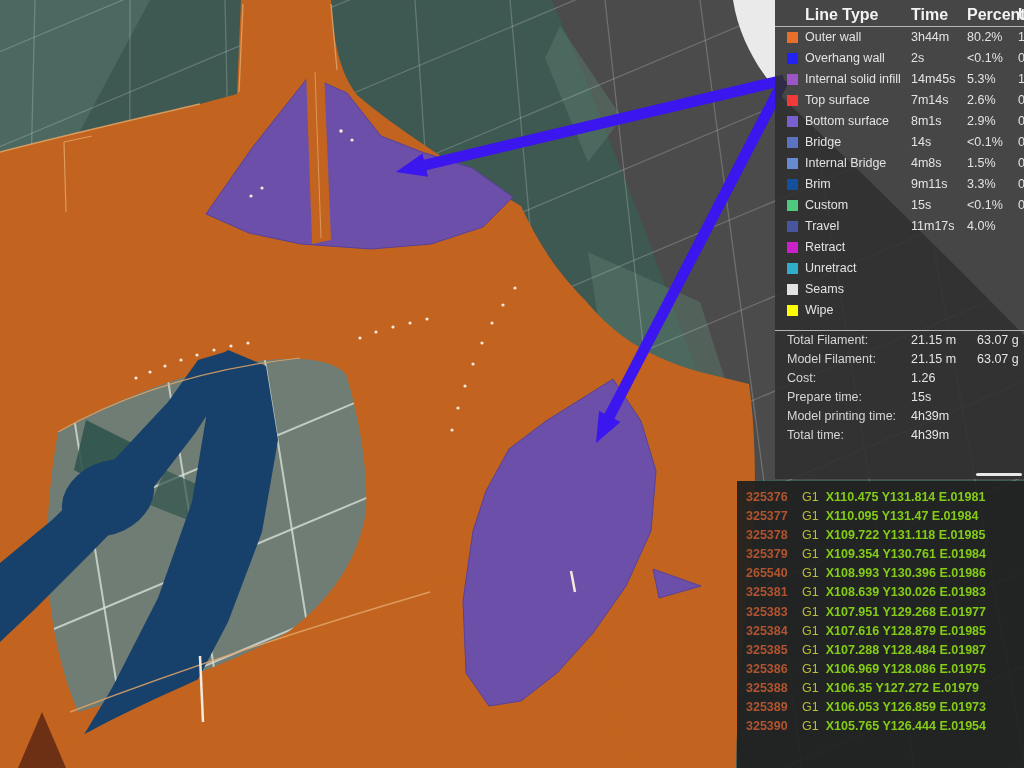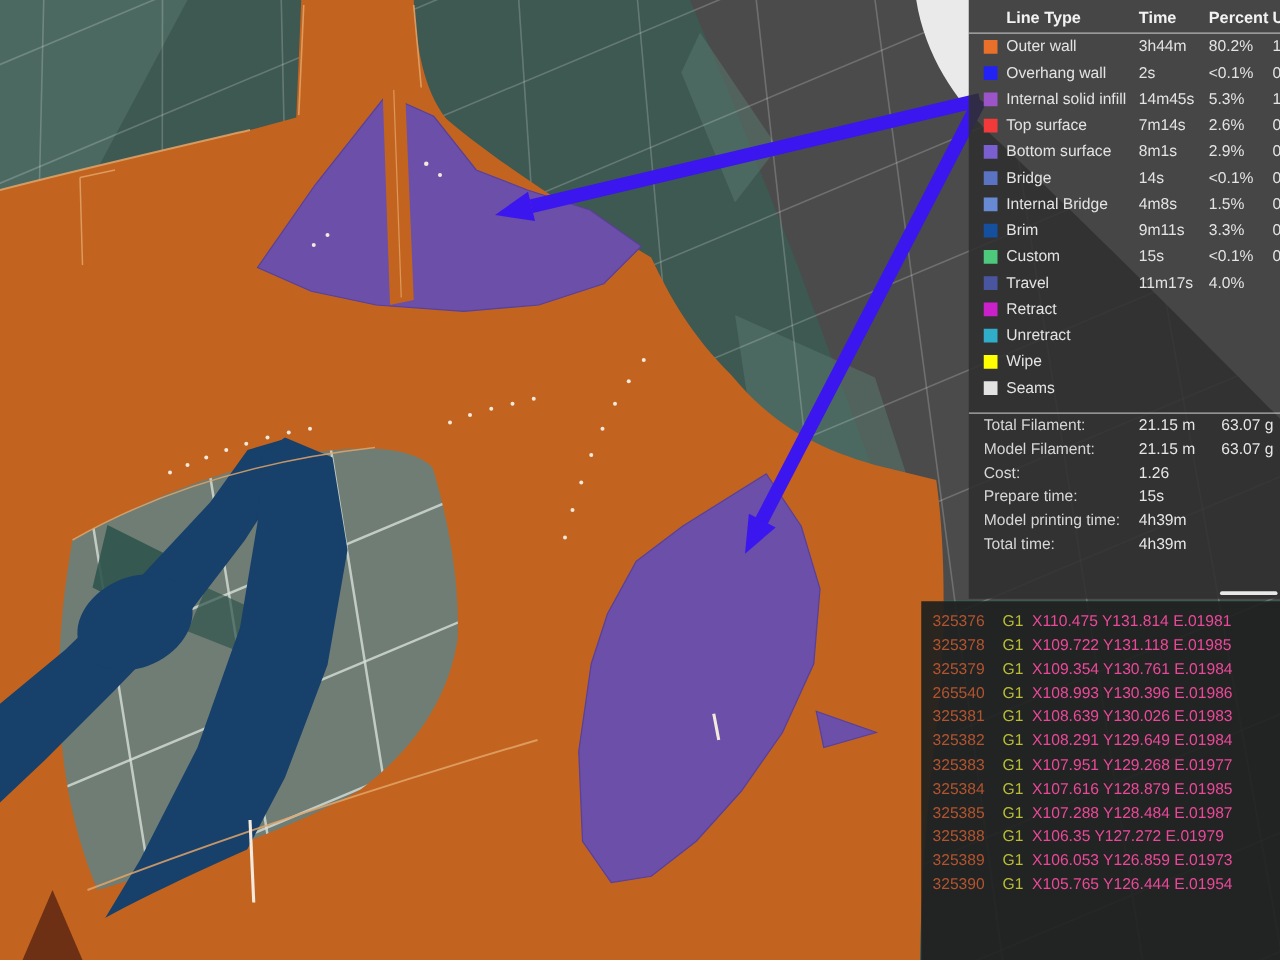--- a/index.html
+++ b/index.html
@@ -3,43 +3,43 @@
 <meta charset="utf-8">
 <style>
   html,body{margin:0;padding:0;background:#222;}
   body{width:1024px;height:768px;position:relative;overflow:hidden;
        font-family:"Liberation Sans",sans-serif;-webkit-font-smoothing:antialiased;}
   #viewport{position:absolute;left:0;top:0;width:1024px;height:768px;}
 
   
   #legend-panel{position:absolute;left:775px;top:0;width:249px;height:479px;
     background:rgba(47,47,47,0.88);color:#e6e6e6;font-size:12.5px;overflow:hidden;}
-  .lg-header{position:relative;height:26px;font-weight:bold;font-size:13px;color:#f2f2f2;}
+  .lg-header{position:relative;height:26px;font-weight:bold;font-size:16px;color:#f2f2f2;}
   .lg-header span{position:absolute;top:6px;white-space:nowrap;}
   .col-label{left:30px;} .col-time{left:136px;} .col-pct{left:192px;} .col-extra{left:243px;}
   .hairline{height:1px;background:rgba(220,220,220,0.75);margin:0;}
   .lg-row{position:relative;height:21px;}
   .lg-row .swatch{position:absolute;left:12px;top:5px;width:11px;height:11px;}
   .lg-row span{position:absolute;top:3px;white-space:nowrap;color:#e3e3e3;}
   #total-est{position:absolute;left:0;top:330px;width:249px;}
   .te-title{font-weight:bold;font-size:13px;color:#f2f2f2;padding:4px 0 5px 12px;}
   .te-row{position:relative;height:19px;}
   .te-row span{position:absolute;top:2px;white-space:nowrap;}
   .te-label{left:12px;color:#d6d6d6;} .te-v1{left:136px;} .te-v2{left:202px;}
   #legend-scrollbar{position:absolute;right:2px;bottom:3px;width:46px;height:3px;
     background:#e8e8e8;border-radius:2px;}
 
   
   #gcode-panel{position:absolute;left:737px;top:481px;width:287px;height:287px;
     background:rgba(33,33,33,0.94);font-size:12.5px;overflow:hidden;
     padding-top:7px;box-sizing:border-box;}
   .gc-row{height:19.1px;line-height:19.1px;white-space:nowrap;padding-left:9px;}
-  .gc-num{display:inline-block;width:47px;color:#b2542f;font-weight:normal;}
+  .gc-num{display:inline-block;width:47px;color:#b2542f;font-weight:bold;}
   .gc-cmd{color:#bcbd35;font-weight:normal;margin-left:9px;}
-  .gc-args{color:#ec4899;margin-left:7px;}
+  .gc-args{color:#84cc16;margin-left:7px;font-weight:bold;}
 </style>
 </head>
 <body>
 
 <svg id="viewport" viewBox="0 0 1024 768" xmlns="http://www.w3.org/2000/svg">
   <defs>
     <clipPath id="floorclip">
       <path d="M 58,432 C 128,392 198,370 252,362 C 302,355 332,360 346,374
                C 360,420 368,470 366,512 C 358,562 328,602 288,632
                C 228,666 148,692 78,712 C 40,622 42,522 58,432 Z"></path>
@@ -276,34 +276,34 @@
 
       <div class="lg-row">
         <span class="swatch" style="background: rgb(48, 173, 201);"></span>
         <span class="col-label">Unretract</span>
         <span class="col-time"></span>
         <span class="col-pct"></span>
         <span class="col-extra"></span>
       </div>
 
       <div class="lg-row">
+        <span class="swatch" style="background: rgb(227, 227, 227);"></span>
+        <span class="col-label">Seams</span>
+        <span class="col-time"></span>
+        <span class="col-pct"></span>
+        <span class="col-extra"></span>
+      </div>
+
+      <div class="lg-row">
         <span class="swatch" style="background: rgb(255, 255, 0);"></span>
         <span class="col-label">Wipe</span>
         <span class="col-time"></span>
         <span class="col-pct"></span>
         <span class="col-extra"></span>
       </div>
-
-      <div class="lg-row">
-        <span class="swatch" style="background: rgb(227, 227, 227);"></span>
-        <span class="col-label">Seams</span>
-        <span class="col-time"></span>
-        <span class="col-pct"></span>
-        <span class="col-extra"></span>
-      </div>
     </div>
 
   <div id="total-est">
     <div class="hairline"></div>
     <div>
 
         <div class="te-row">
           <span class="te-label">Total Filament:</span>
           <span class="te-v1">21.15 m</span>
           <span class="te-v2">63.07 g</span>
@@ -343,53 +343,56 @@
   <div id="legend-scrollbar"></div>
 </div>
 
 <div id="gcode-panel">
   <div>
 
       <div class="gc-row">
         <span class="gc-num">325376</span><span class="gc-cmd">G1</span><span class="gc-args">X110.475 Y131.814 E.01981</span>
       </div>
 
+      <div class="gc-row">
+        <span class="gc-num">325377</span><span class="gc-cmd">G1</span><span class="gc-args">X110.095 Y131.47 E.01984</span>
+      </div>
 
       <div class="gc-row">
         <span class="gc-num">325378</span><span class="gc-cmd">G1</span><span class="gc-args">X109.722 Y131.118 E.01985</span>
       </div>
 
       <div class="gc-row">
         <span class="gc-num">325379</span><span class="gc-cmd">G1</span><span class="gc-args">X109.354 Y130.761 E.01984</span>
       </div>
 
       <div class="gc-row">
         <span class="gc-num">265540</span><span class="gc-cmd">G1</span><span class="gc-args">X108.993 Y130.396 E.01986</span>
       </div>
 
       <div class="gc-row">
         <span class="gc-num">325381</span><span class="gc-cmd">G1</span><span class="gc-args">X108.639 Y130.026 E.01983</span>
       </div>
 
-      <div class="gc-row">
-        <span class="gc-num">325382</span><span class="gc-cmd">G1</span><span class="gc-args">X108.291 Y129.649 E.01984</span>
-      </div>
 
       <div class="gc-row">
         <span class="gc-num">325383</span><span class="gc-cmd">G1</span><span class="gc-args">X107.951 Y129.268 E.01977</span>
       </div>
 
       <div class="gc-row">
         <span class="gc-num">325384</span><span class="gc-cmd">G1</span><span class="gc-args">X107.616 Y128.879 E.01985</span>
       </div>
 
       <div class="gc-row">
         <span class="gc-num">325385</span><span class="gc-cmd">G1</span><span class="gc-args">X107.288 Y128.484 E.01987</span>
       </div>
 
+      <div class="gc-row">
+        <span class="gc-num">325386</span><span class="gc-cmd">G1</span><span class="gc-args">X106.969 Y128.086 E.01975</span>
+      </div>
 
 
       <div class="gc-row">
         <span class="gc-num">325388</span><span class="gc-cmd">G1</span><span class="gc-args">X106.35 Y127.272 E.01979</span>
       </div>
 
       <div class="gc-row">
         <span class="gc-num">325389</span><span class="gc-cmd">G1</span><span class="gc-args">X106.053 Y126.859 E.01973</span>
       </div>
 

